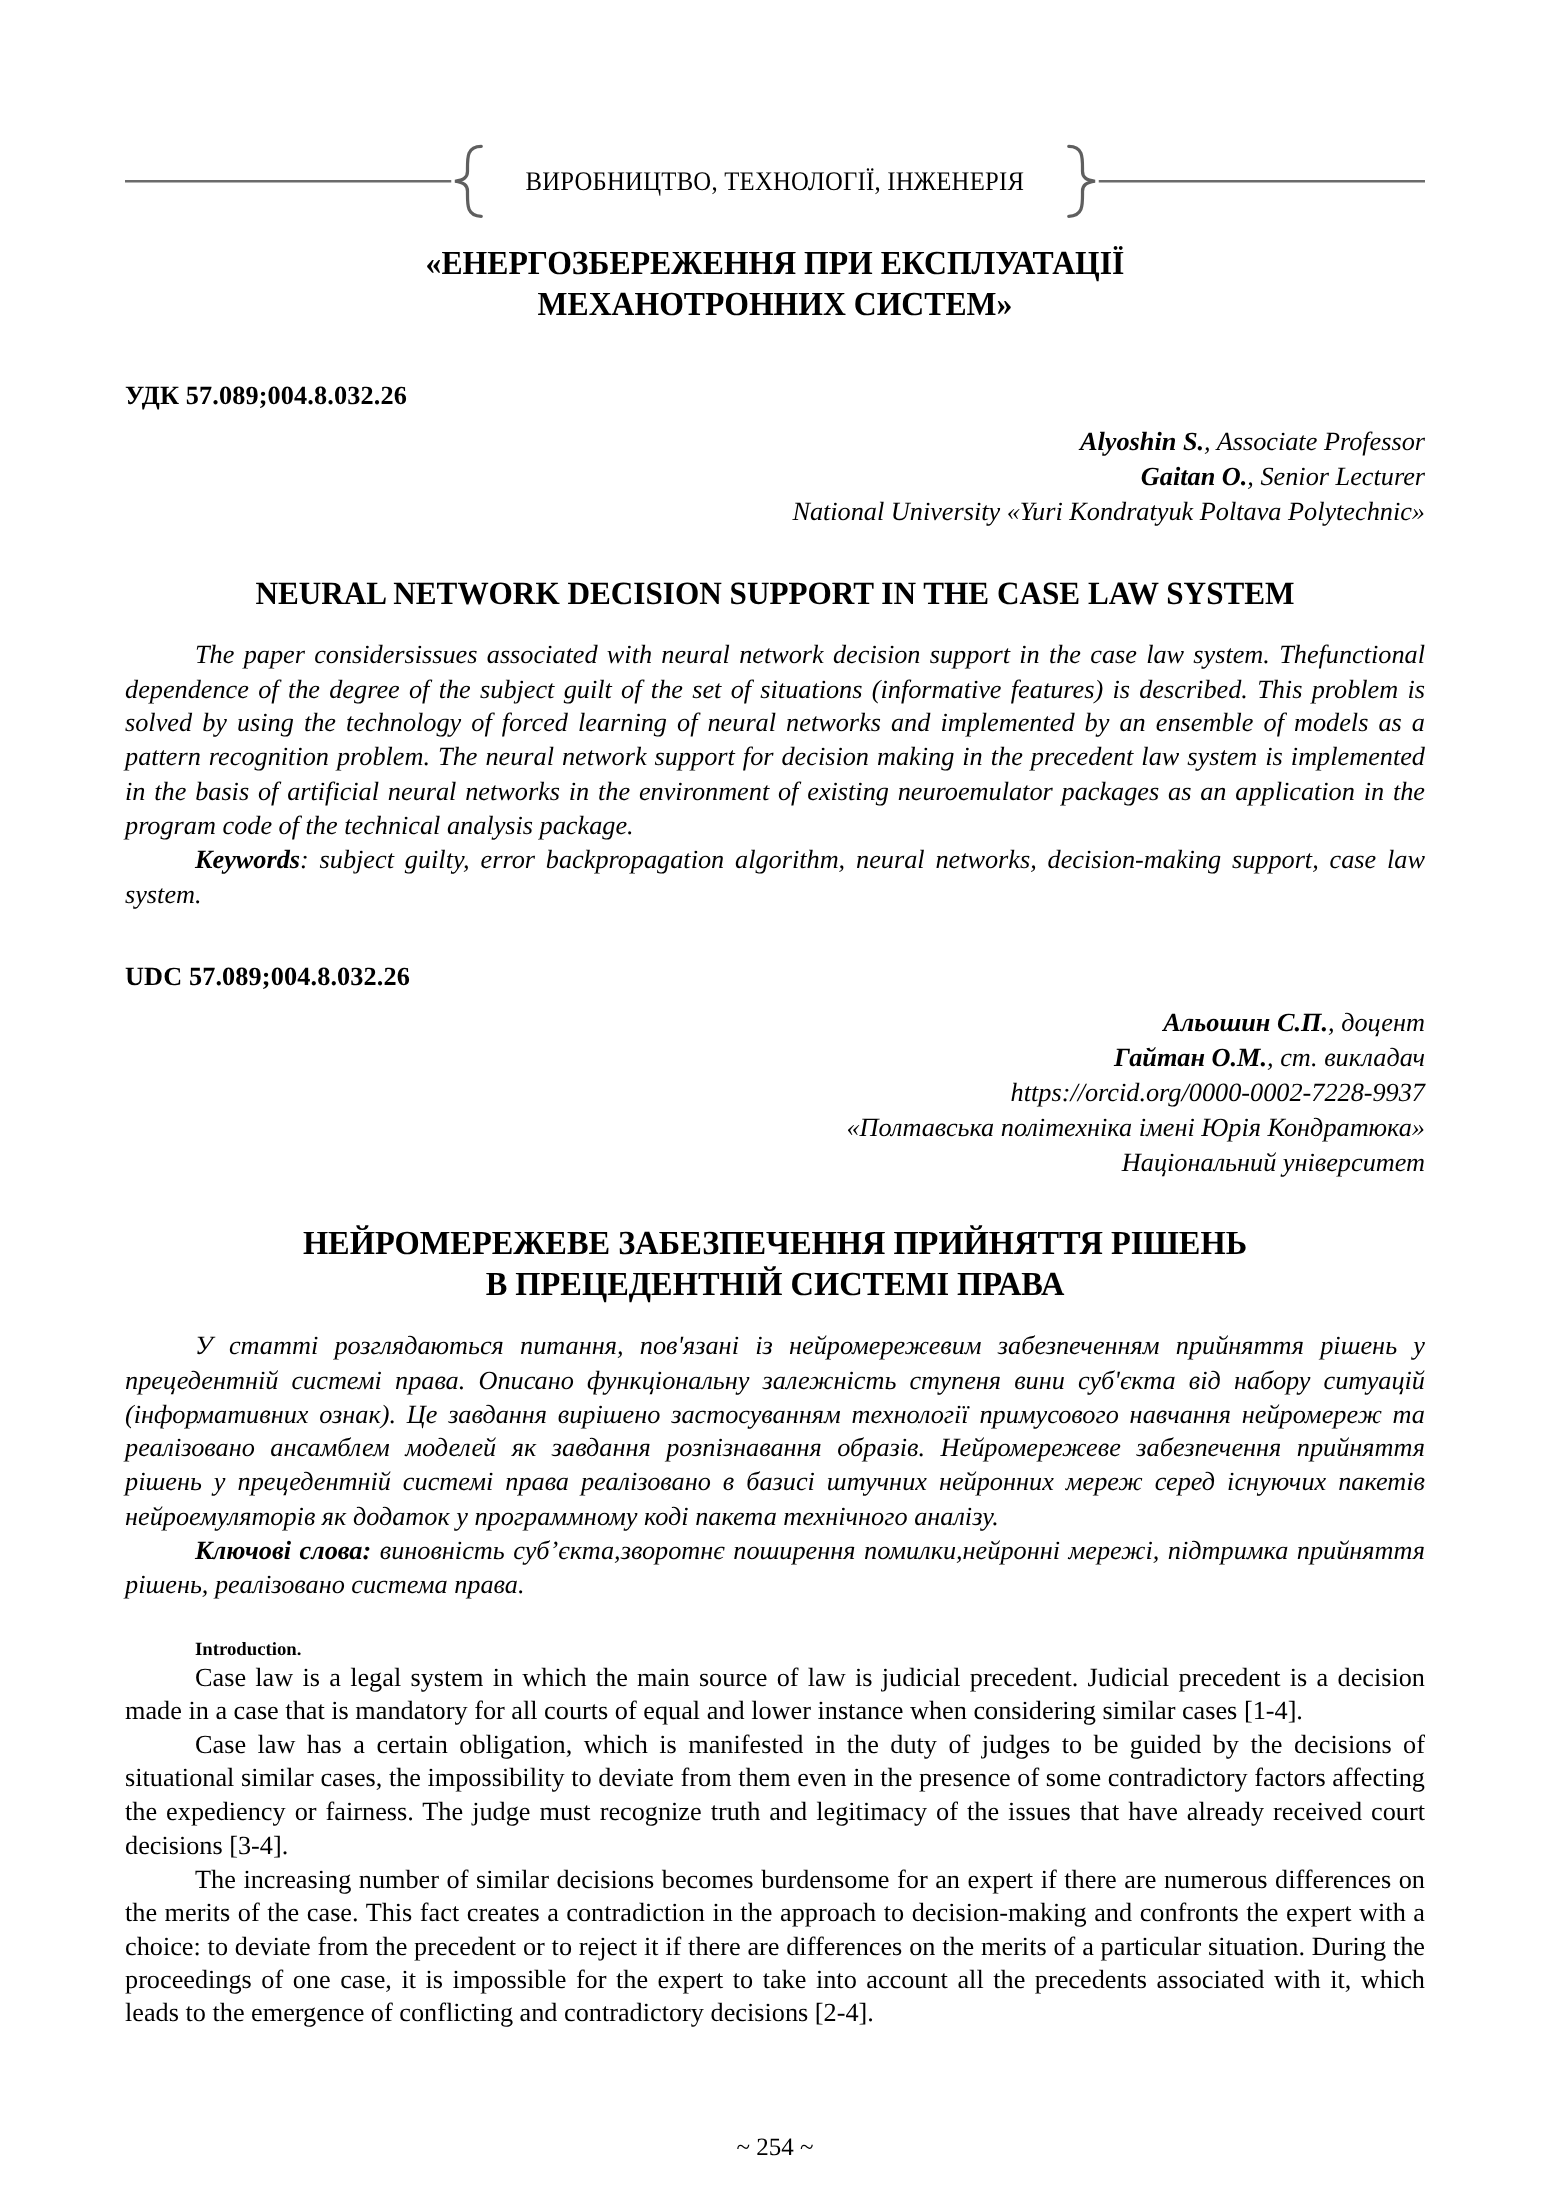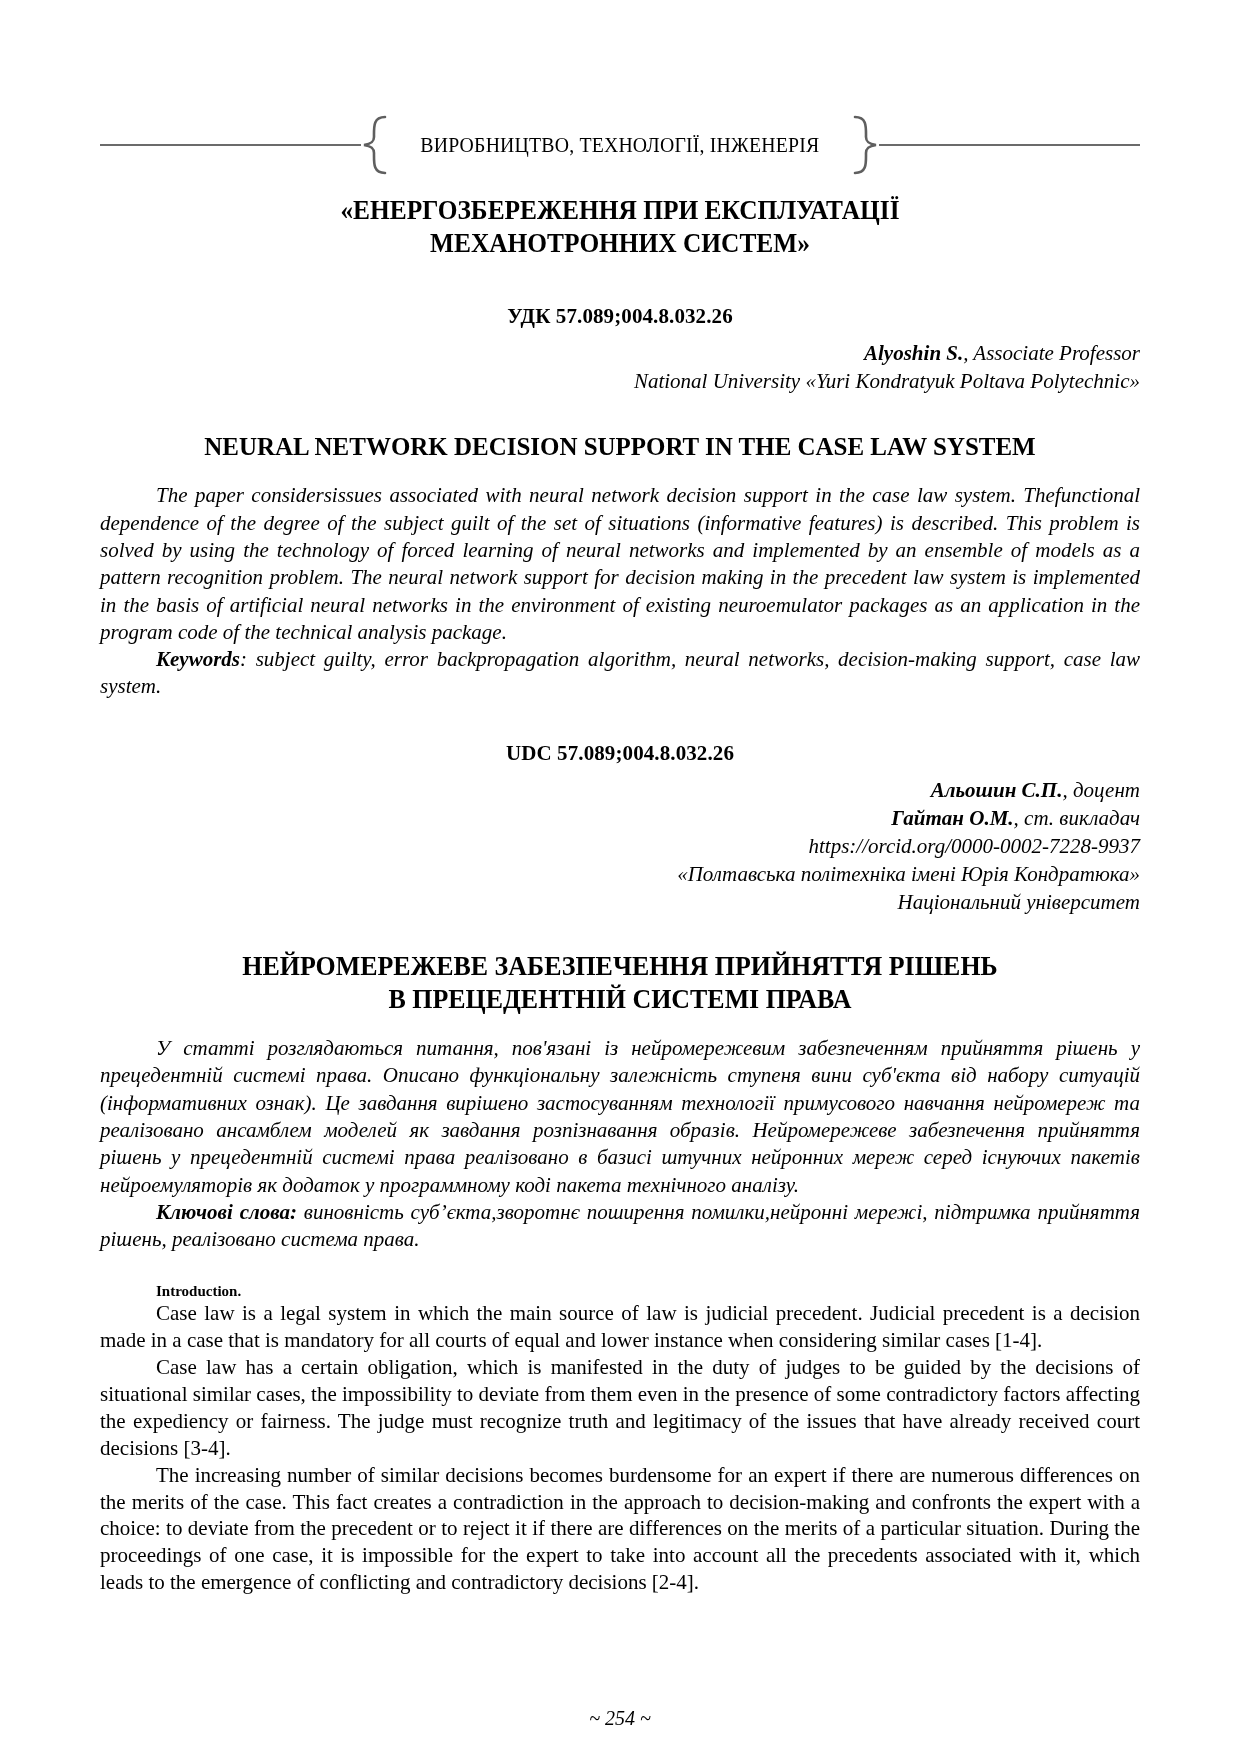--- a/index.html
+++ b/index.html
@@ -65,21 +65,20 @@
     margin-top: 18px;
     transform: scaleX(0.94);
   }
 
   
   .udc {
     font-weight: bold;
     font-size: 21px;
     margin-top: 44px;
     letter-spacing: 0.1px;
-    text-align: center;
   }
   .udc.second { margin-top: 40px; }
 
   
   .authors {
     text-align: right;
     font-style: italic;
     font-size: 21px;
     line-height: 1.34;
     margin-top: 10px;
@@ -127,21 +126,20 @@
     margin: 0;
   }
 
   
   .folio {
     position: absolute;
     left: 0; right: 0;
     bottom: 72px;
     text-align: center;
     font-size: 20px;
-    font-style: italic;
   }
 </style>
 </head>
 <body>
 
 <div class="page">
 
   <div class="runhead">
     <div class="rule"></div>
     <div class="brace">
@@ -160,20 +158,21 @@
 
   <div class="section-title">
     <div>«ЕНЕРГОЗБЕРЕЖЕННЯ ПРИ ЕКСПЛУАТАЦІЇ</div>
     <div>МЕХАНОТРОННИХ СИСТЕМ»</div>
   </div>
 
   <div class="udc">УДК 57.089;004.8.032.26</div>
 
   <div class="authors">
     <div><span class="nm">Alyoshin S.</span><span>, Associate Professor</span></div>
+    <div><span class="nm">Gaitan O.</span><span>, Senior Lecturer</span></div>
     <div>National University «Yuri Kondratyuk Poltava Polytechnic»</div>
   </div>
 
   <div class="paper-title">NEURAL NETWORK DECISION SUPPORT IN THE CASE LAW SYSTEM</div>
 
   <div class="abstract">The paper considersissues associated with neural network decision support in the case law system. Thefunctional dependence of the degree of the subject guilt of the set of situations (informative features) is described. This problem is solved by using the technology of forced learning of neural networks and implemented by an ensemble of models as a pattern recognition problem. The neural network support for decision making in the precedent law system is implemented in the basis of artificial neural networks in the environment of existing neuroemulator packages as an application in the program code of the technical analysis package.</div>
   <div class="abstract tight"><b>Keywords</b><span>: subject guilty, error backpropagation algorithm, neural networks, decision-making support, case law system.</span></div>
 
   <div class="udc second">UDC 57.089;004.8.032.26</div>
 

